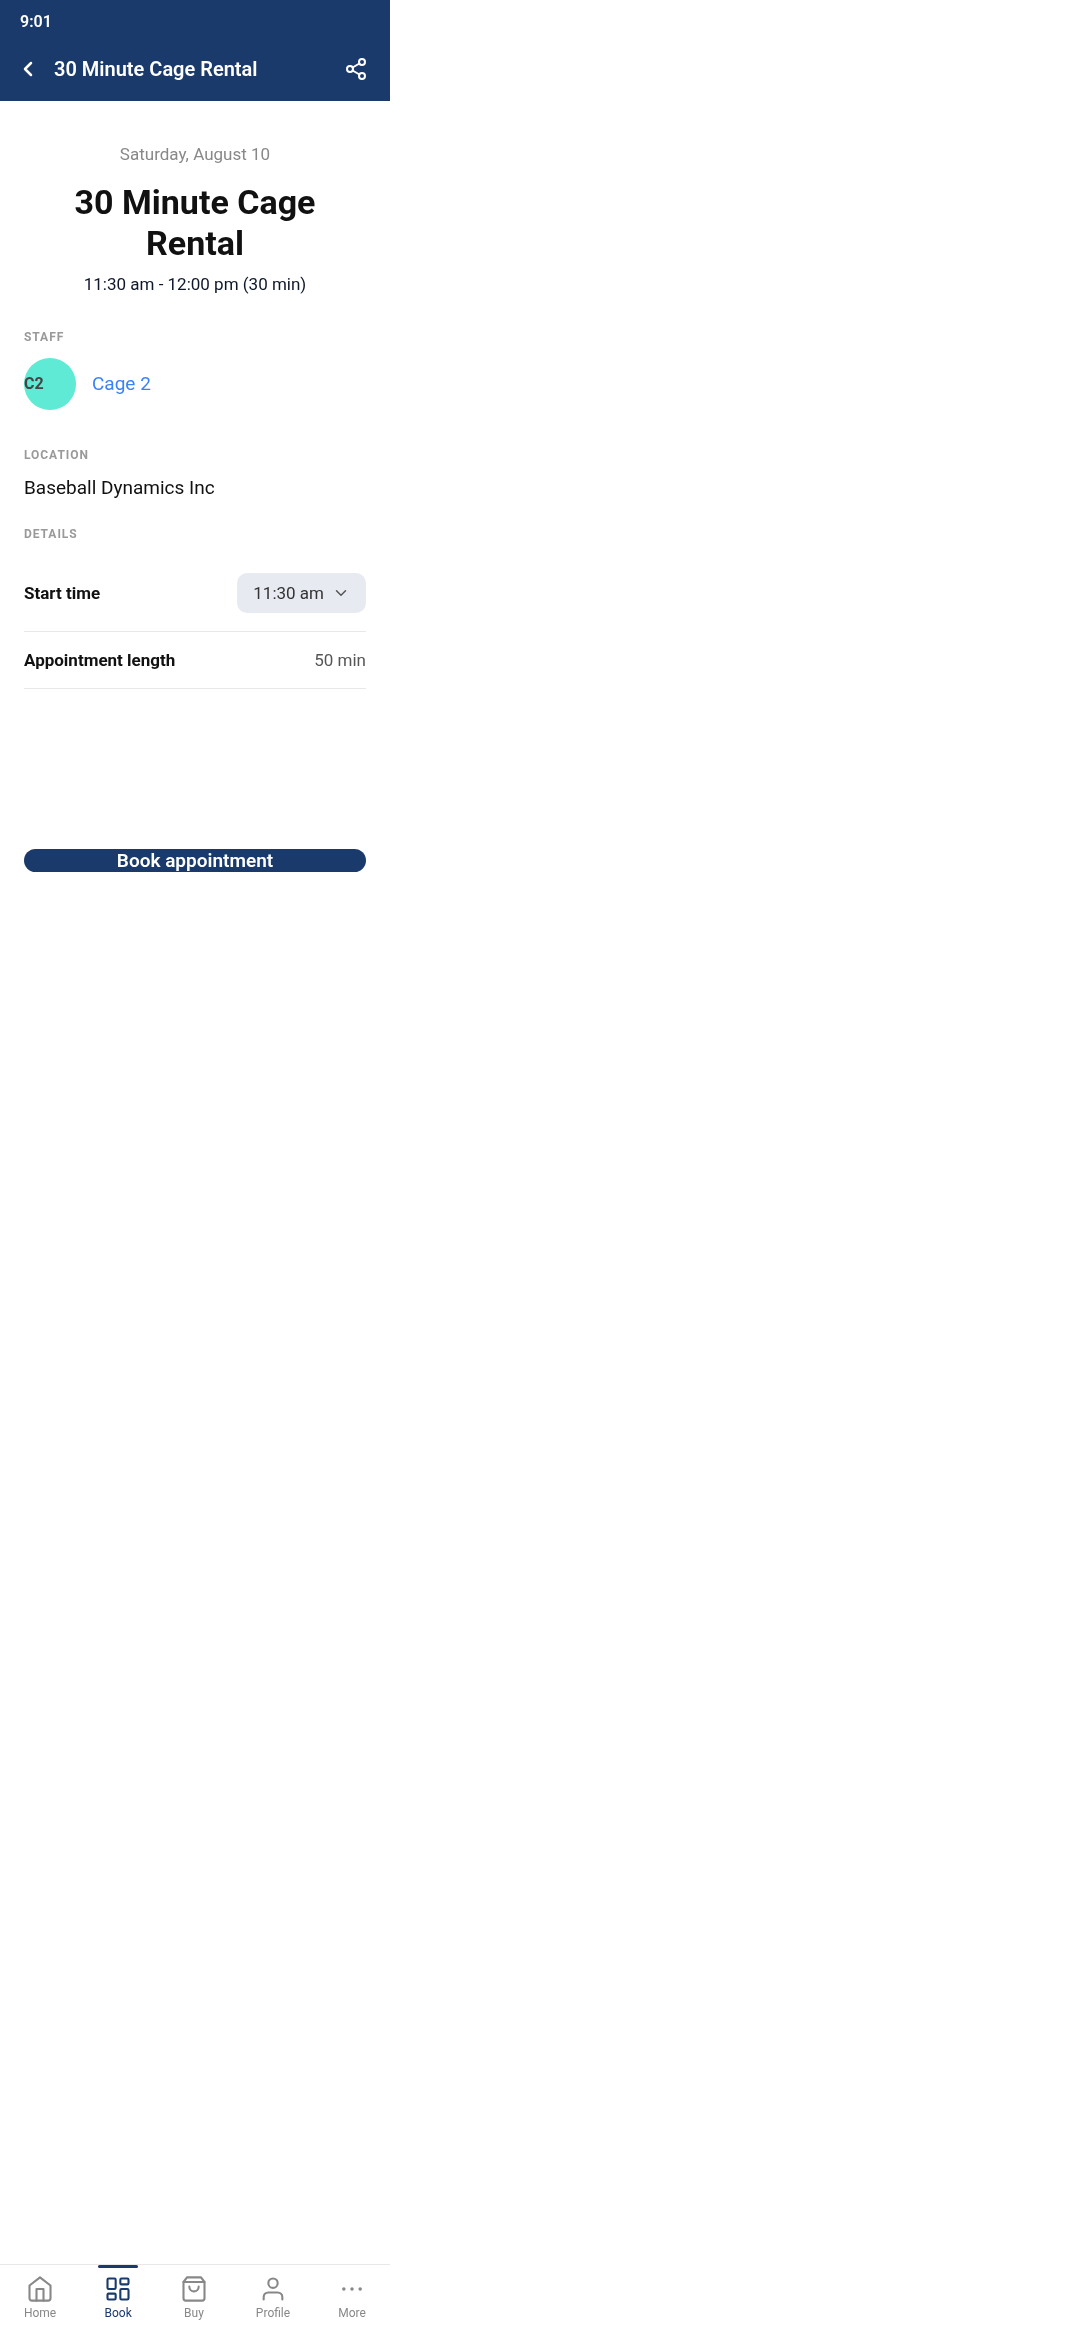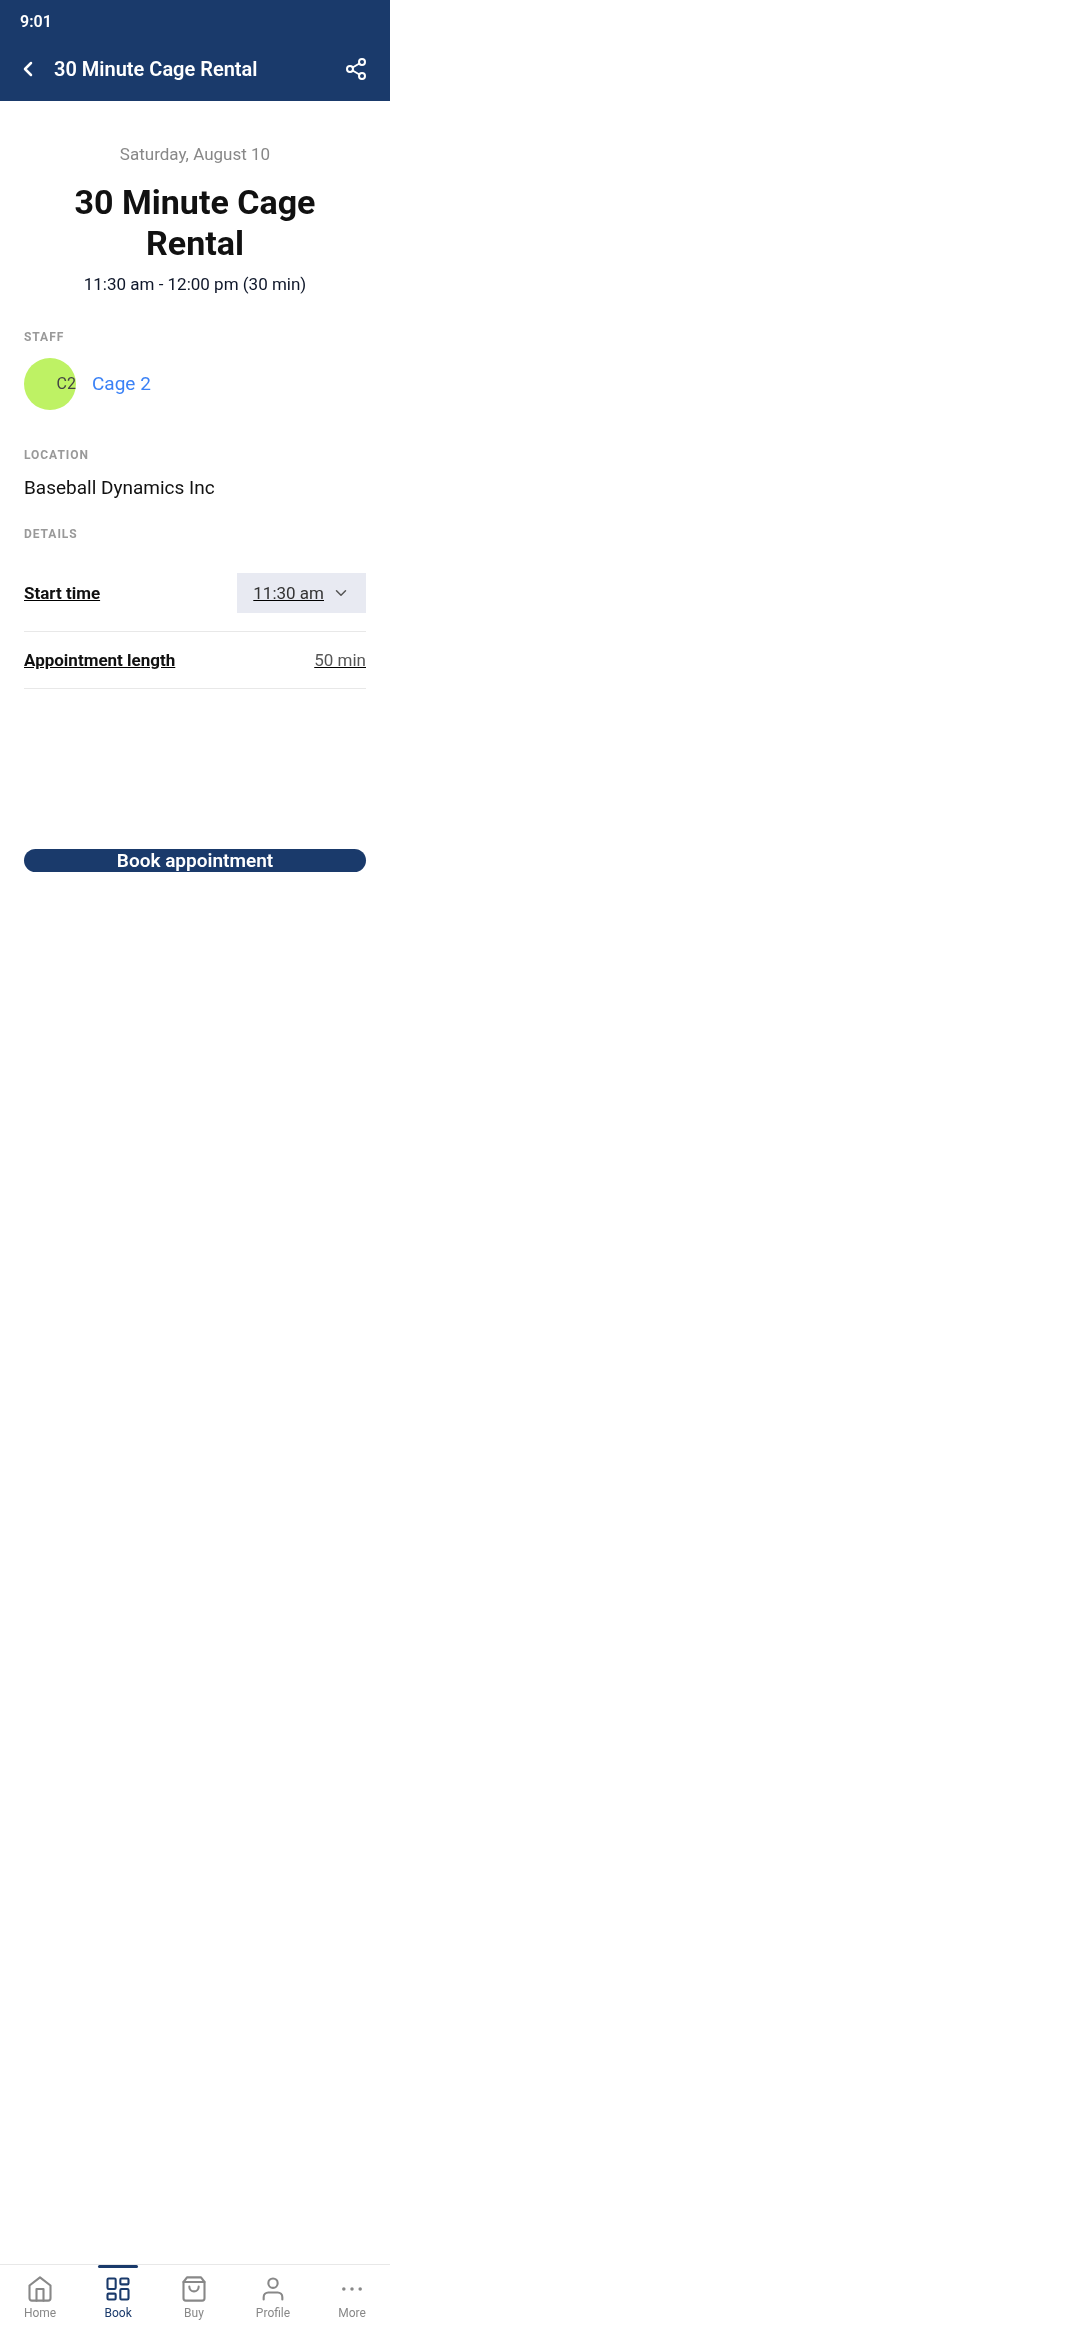--- a/index.html
+++ b/index.html
@@ -143,26 +143,26 @@
       display: flex;
       align-items: center;
       gap: 16px;
       padding-bottom: 10px;
     }
 
     .staff-avatar {
       width: 52px;
       height: 52px;
       border-radius: 50%;
-      background: #bef264;
-      display: flex;
-      align-items: center;
-      justify-content: flex-end;
+      background: #5eead4;
+      display: flex;
+      align-items: center;
+      justify-content: flex-start;
       font-size: 16px;
-      font-weight: 400;
+      font-weight: 700;
       color: #444;
       flex-shrink: 0;
     }
 
     .staff-name {
       font-size: 19px;
       color: #3b82f6;
     }
 
     
@@ -172,21 +172,20 @@
       margin-bottom: 25px;
     }
 
     
     .details-row {
       display: flex;
       align-items: center;
       justify-content: space-between;
       padding: 18px 0;
       border-bottom: 1px solid #e8e8e8;
-      text-decoration: underline;
     }
 
     .details-row:last-child {
       border-bottom: 1px solid #e8e8e8;
     }
 
     .details-label {
       font-size: 17px;
       font-weight: 700;
       color: #111;
@@ -196,21 +195,21 @@
       font-size: 17px;
       color: #555;
     }
 
     .start-time-btn {
       display: flex;
       align-items: center;
       gap: 8px;
       background: #e8eaf2;
       border: none;
-      border-radius: 0;
+      border-radius: 10px;
       padding: 10px 16px;
       font-size: 17px;
       color: #333;
       cursor: pointer;
     }
 
     .start-time-btn svg {
       width: 18px;
       height: 18px;
       fill: none;

